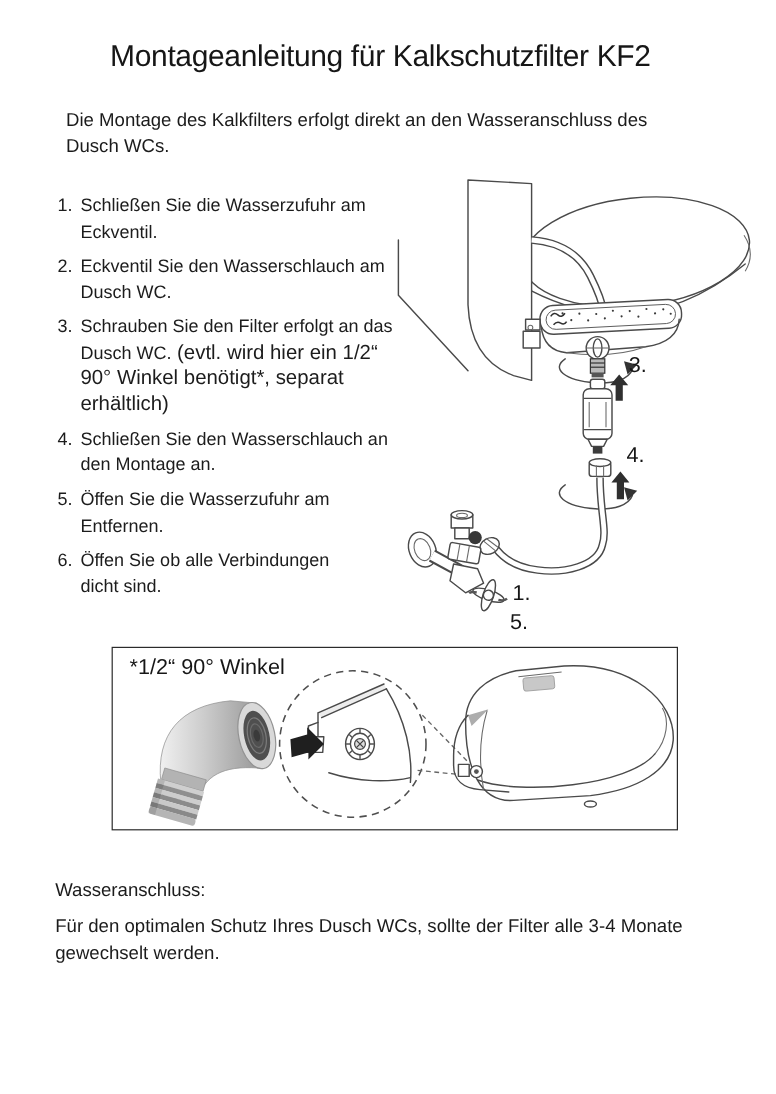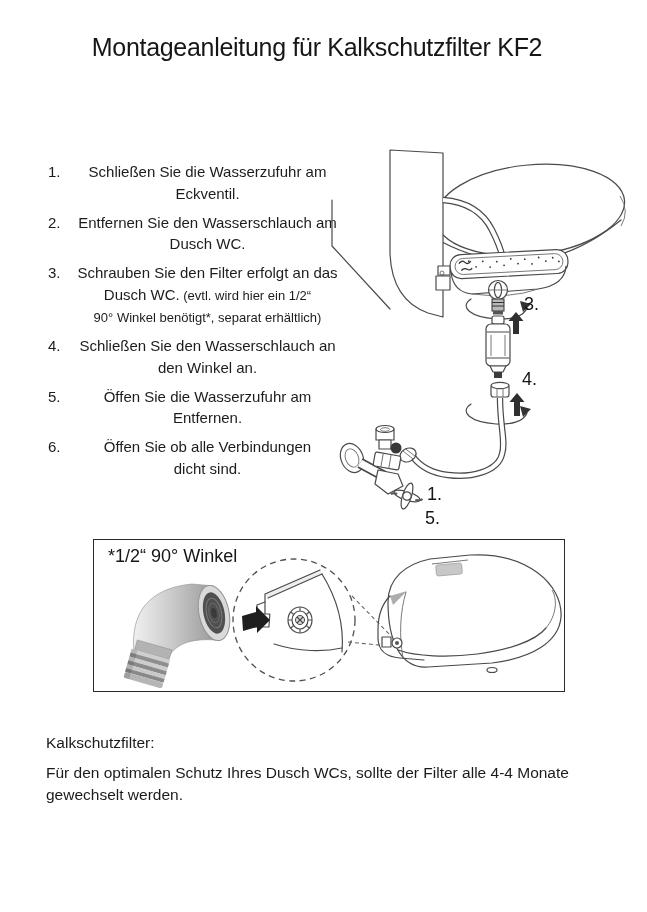--- a/index.html
+++ b/index.html
@@ -12,22 +12,22 @@
     left:0;top:33px;width:634px;text-align:center;
     font-size:25px;font-weight:400;letter-spacing:-0.3px;color:#161616;
   }
   #intro{
     left:55px;top:90px;width:560px;font-size:15.5px;line-height:21.5px;
     white-space:pre-line;color:#1b1b1b;
   }
   #steps{left:48px;top:161px;width:300px;}
   .step{display:flex;margin-bottom:7.5px;font-size:15px;line-height:21.5px;}
   .step .num{flex:0 0 19px;}
-  .step .body{flex:1;white-space:pre-line;text-align:center;}
-  .step .note{font-size:13px;line-height:20px;white-space:pre-line;}
+  .step .body{flex:1;white-space:pre-line;}
+  .step .note{font-size:17px;line-height:20px;white-space:pre-line;}
   #callout-box{
     left:93px;top:539px;width:470px;height:151px;
     border:1.8px solid #2b2b2b;background:#fff;
   }
   #callout-label{
     position:absolute;left:14px;top:6px;font-size:18px;color:#161616;
   }
   #interval-heading{left:46px;top:734px;font-size:15.5px;color:#1b1b1b;}
   #interval-body{
     left:46px;top:762px;width:580px;font-size:15.5px;line-height:22px;
@@ -40,42 +40,44 @@
   .thin{fill:none;stroke:#6a6a6a;stroke-width:0.9;}
   .dark{fill:#333;stroke:none;}
 </style>
 </head>
 <body>
 
 <div id="page">
 
   <div id="title" class="abs">Montageanleitung für Kalkschutzfilter KF2</div>
 
+  <div id="intro" class="abs">Die Montage des Kalkfilters erfolgt direkt an den Wasseranschluss des
+Dusch WCs.</div>
 
   <div id="steps" class="abs">
     <div class="step">
       <span class="num">1.</span>
       <span class="body">Schließen Sie die Wasserzufuhr am
 Eckventil.</span>
     </div>
     <div class="step">
       <span class="num">2.</span>
-      <span class="body">Entfernen Sie den Wasserschlauch am
+      <span class="body">Eckventil Sie den Wasserschlauch am
 Dusch WC.</span>
     </div>
     <div class="step">
       <span class="num">3.</span>
       <span class="body"><span>Schrauben Sie den Filter erfolgt an das
 Dusch WC.</span><span class="note"> (evtl. wird hier ein 1/2“
 90° Winkel benötigt*, separat erhältlich)</span></span>
     </div>
     <div class="step">
       <span class="num">4.</span>
       <span class="body">Schließen Sie den Wasserschlauch an
-den Winkel an.</span>
+den Montage an.</span>
     </div>
     <div class="step">
       <span class="num">5.</span>
       <span class="body">Öffen Sie die Wasserzufuhr am
 Entfernen.</span>
     </div>
     <div class="step">
       <span class="num">6.</span>
       <span class="body">Öffen Sie ob alle Verbindungen
 dicht sind.</span>
@@ -273,17 +275,17 @@
         <path d="M296,56 C288,64 284,76 284,90 L284,98 C284,110 292,117 306,118 L330,120" class="ln"></path>
         <path d="M312,52 C306,72 305,96 309,118" class="thin"></path>
         <rect x="288" y="97" width="9" height="10" class="lnw"></rect>
         <circle cx="303" cy="103" r="5" class="lnw"></circle>
         <circle cx="303" cy="103" r="2" fill="#555"></circle>
         <ellipse cx="398" cy="130" rx="5" ry="2.5" class="ln"></ellipse>
       </g>
     </svg>
   </div>
 
-  <div id="interval-heading" class="abs">Kalkschutzfilter:</div>
-  <div id="interval-body" class="abs">Für den optimalen Schutz Ihres Dusch WCs, sollte der Filter alle 4-4 Monate
+  <div id="interval-heading" class="abs">Wasseranschluss:</div>
+  <div id="interval-body" class="abs">Für den optimalen Schutz Ihres Dusch WCs, sollte der Filter alle 3-4 Monate
 gewechselt werden.</div>
 
 </div>
 
 </body></html>

